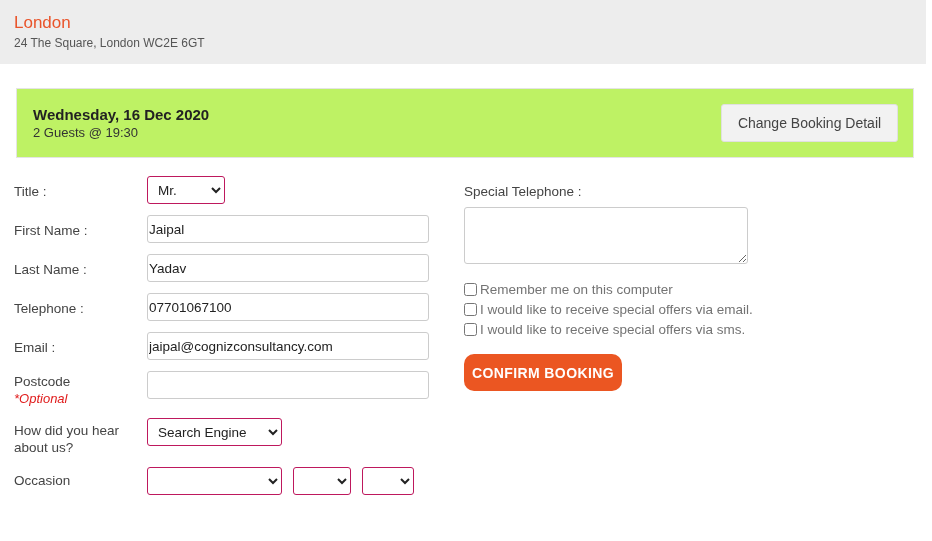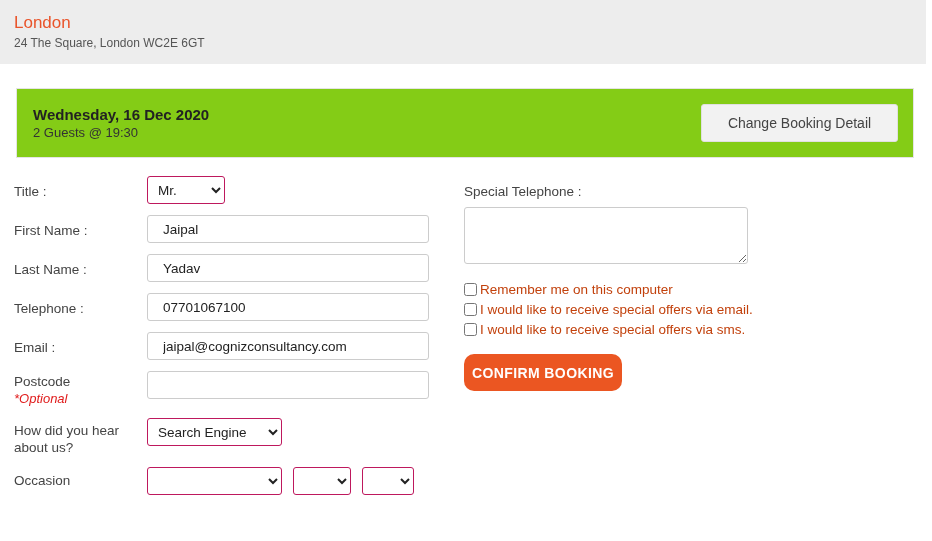--- a/index.html
+++ b/index.html
@@ -38,42 +38,42 @@
     font-size: 12px;
     line-height: 17px;
   }
 
   
   .booking-card {
     position: absolute;
     left: 16px; top: 88px;
     width: 898px;
     height: 70px;
-    background: #84cc16;
+    background: #bef264;
     border: 1px solid #e4e4e4;
   }
   .booking-date {
     position: absolute;
     left: 16px; top: 16px;
     font-size: 15px;
     font-weight: bold;
     color: #222222;
     line-height: 19px;
   }
   .booking-guests {
     position: absolute;
     left: 16px; top: 35px;
     font-size: 13px;
     color: #333333;
     line-height: 17px;
   }
   .change-booking-btn {
     position: absolute;
     right: 15px; top: 15px;
-    width: 197px;
+    width: 177px;
     height: 38px;
     background: #f2f2f2;
     border: 1px solid #e0e0e0;
     border-radius: 3px;
     color: #444444;
     font-size: 14px;
     font-family: "Liberation Sans", sans-serif;
     cursor: pointer;
     padding: 0;
   }
@@ -103,21 +103,21 @@
     color: #e01b1b;
     font-style: italic;
     font-size: 13px;
     line-height: 17px;
   }
   .text-input {
     width: 282px;
     height: 28px;
     border: 1px solid #cccccc;
     border-radius: 3px;
-    padding: 0 15px;
+    padding: 0 1px;
     font-size: 13.5px;
     color: #222222;
     font-family: "Liberation Sans", sans-serif;
     background: #ffffff;
     outline: none;
   }
   select.sel {
     height: 28px;
     border: 1px solid #be185d;
     border-radius: 3px;
@@ -162,21 +162,21 @@
     margin-bottom: 1px;
   }
   .check-row input[type=checkbox] {
     width: 13px;
     height: 13px;
     margin: 0 3px 0 0;
     flex: none;
   }
   .check-text {
     font-size: 13.5px;
-    color: #c2410c;
+    color: #737373;
     line-height: 17px;
     white-space: nowrap;
   }
   .check-text.link {
     text-decoration: underline;
     color: #222222;
     cursor: pointer;
   }
   .confirm-btn {
     margin-top: 14px;

